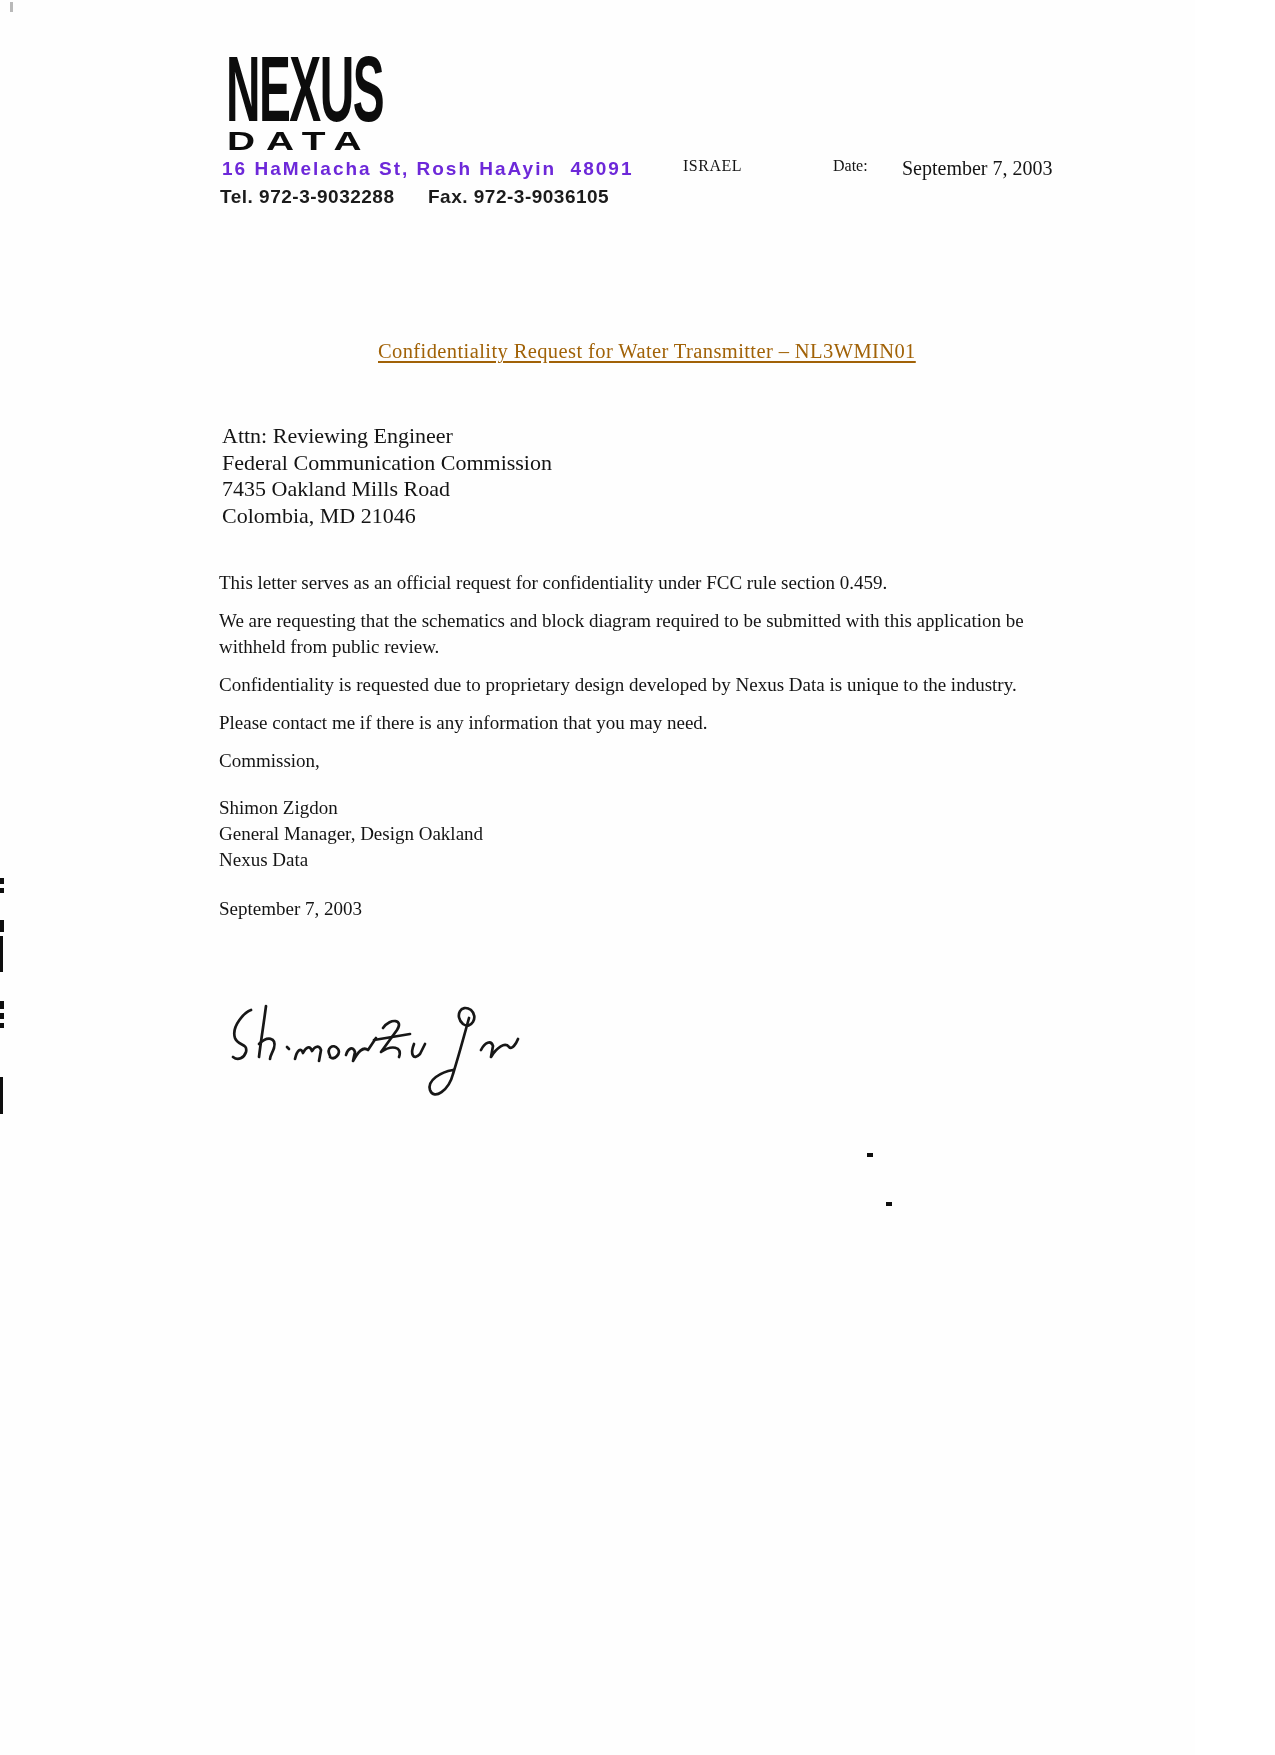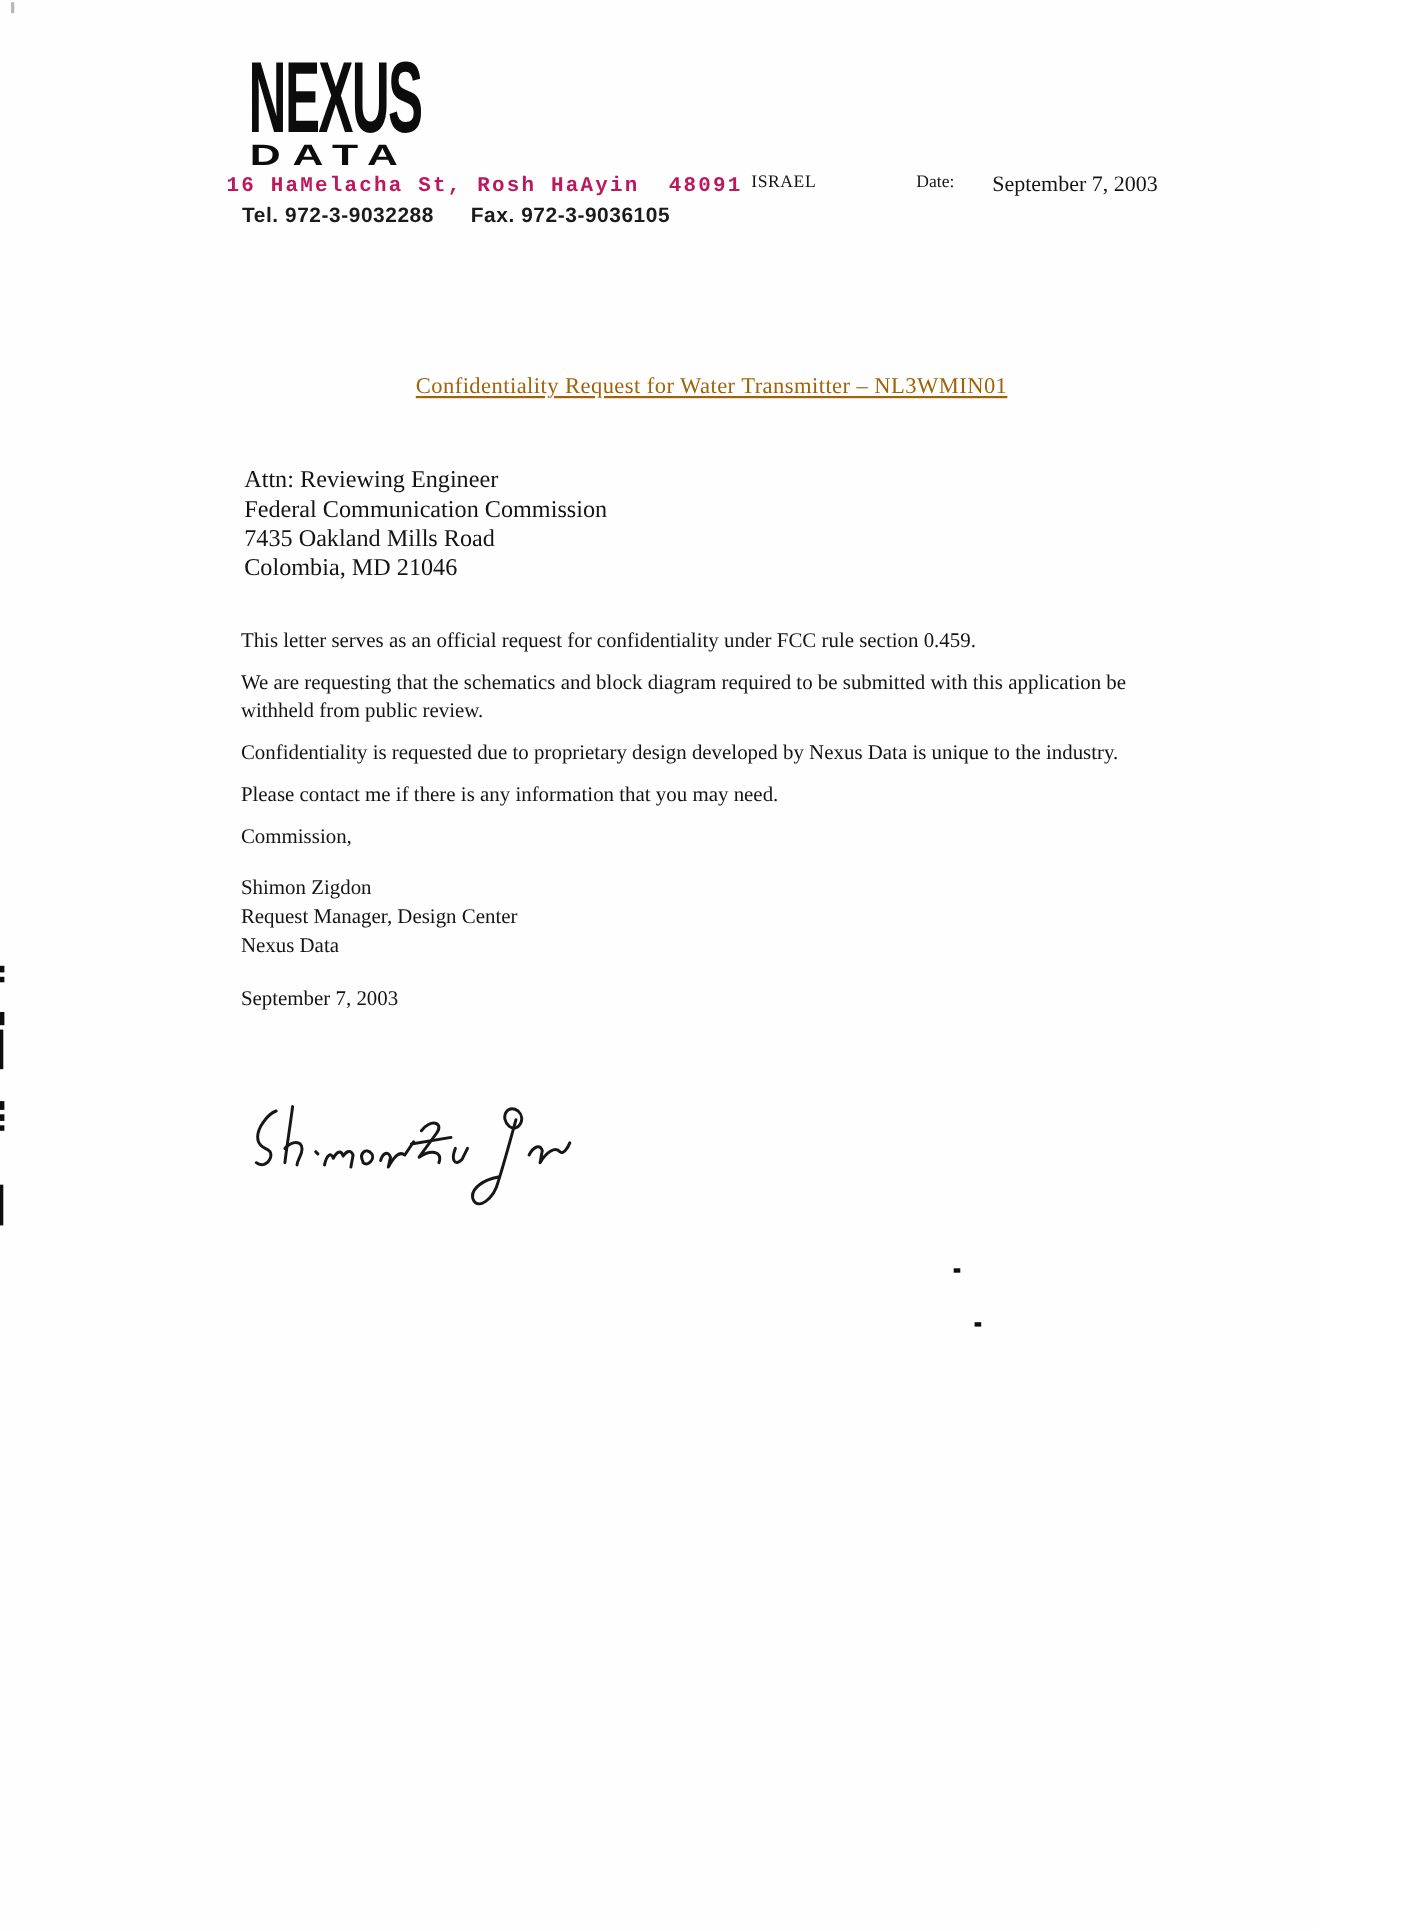--- a/index.html
+++ b/index.html
@@ -38,27 +38,27 @@
     font-size: 36px;
     line-height: 1;
     letter-spacing: 10px;
     color: #0c0c0c;
     transform: scale(1.08, 0.74);
     transform-origin: top left;
     white-space: nowrap;
   }
   .addr {
     position: absolute;
-    left: 206px;
+    left: 222px;
     top: 158px;
-    font-family: Liberation Mono, monospace;
+    font-family: Liberation Sans, sans-serif;
     font-weight: 700;
     font-size: 19px;
     letter-spacing: 2px;
-    color: #be185d;
+    color: #6d28d9;
     white-space: pre;
   }
   .country {
     position: absolute;
     left: 683px;
     top: 157px;
     font-family: "Liberation Serif", serif;
     font-size: 16px;
     letter-spacing: 0.5px;
     color: #151515;
@@ -181,21 +181,21 @@
   </div>
 
   <div class="bodytext">
     <p>This letter serves as an official request for confidentiality under FCC rule section 0.459.</p>
     <p>We are requesting that the schematics and block diagram required to be submitted with this application be withheld from public review.</p>
     <p>Confidentiality is requested due to proprietary design developed by Nexus Data is unique to the industry.</p>
     <p>Please contact me if there is any information that you may need.</p>
     <p class="closing">Commission,</p>
     <div class="signer">
       <div>Shimon Zigdon</div>
-      <div>Request Manager, Design Center</div>
+      <div>General Manager, Design Oakland</div>
       <div>Nexus Data</div>
     </div>
     <div class="signed-date">September 7, 2003</div>
   </div>
 
   <svg class="signature" width="315" height="118" viewBox="0 0 315 118" aria-hidden="true">
 
     <path d="M38,10 C32,12 18,26 22,38 C25,46 35,43 33,52 C31,58 25,61 20,57"></path>
 
     <path d="M53,6 C51,22 48,40 46,57"></path>

